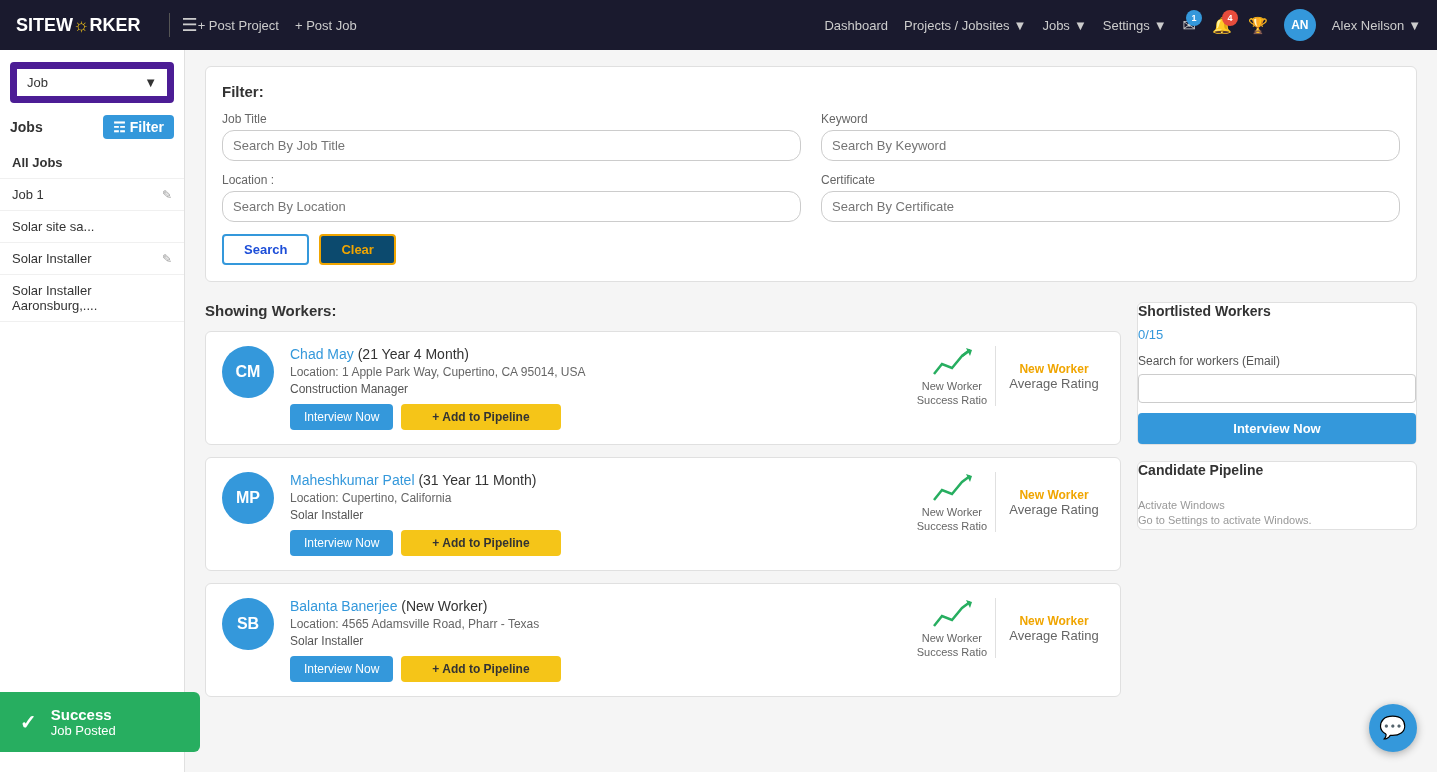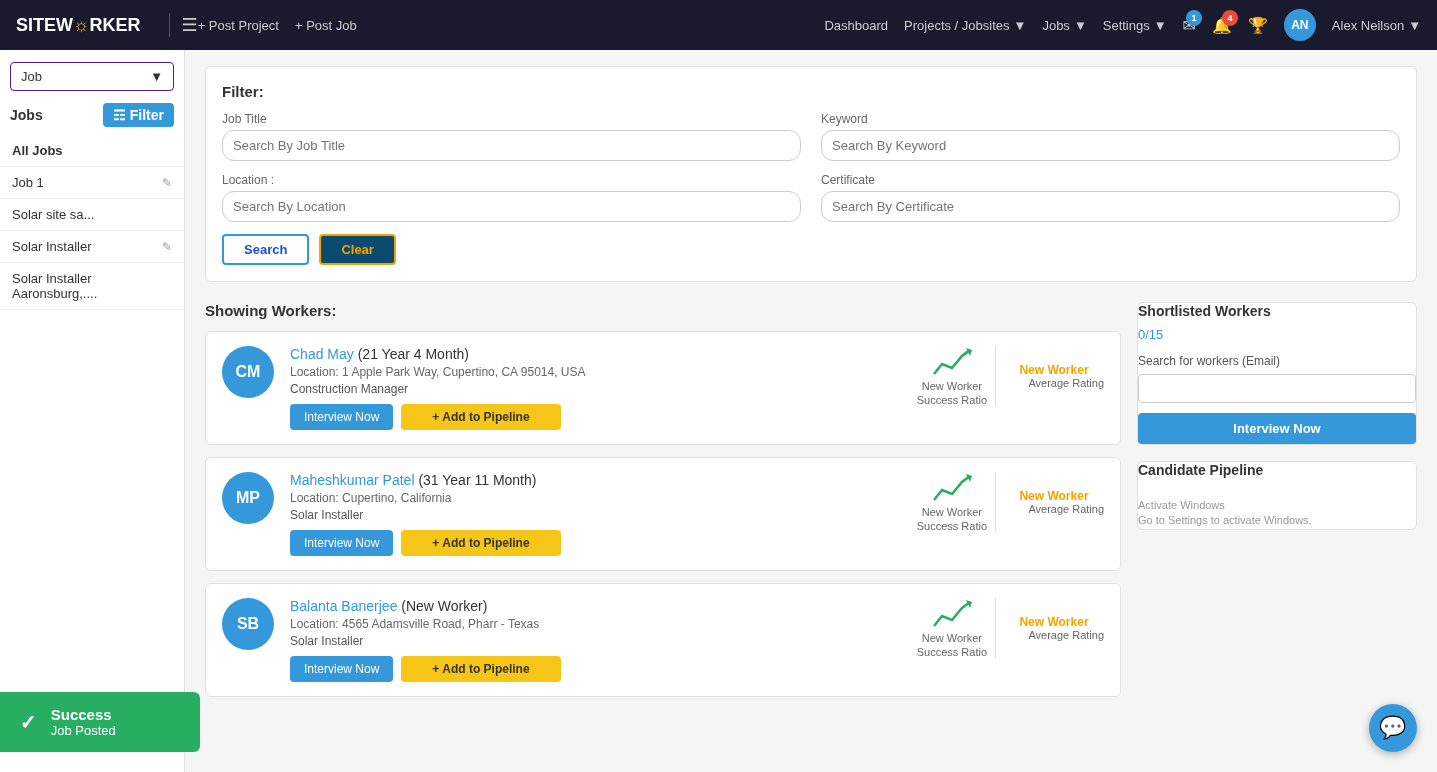--- a/index.html
+++ b/index.html
@@ -70,21 +70,21 @@
     
     .sidebar {
       width: 185px;
       background: #fff;
       border-right: 1px solid #e0e0e0;
       padding: 12px 0;
       flex-shrink: 0;
     }
     .sidebar-dropdown {
       margin: 0 10px 12px;
-      border: 1px solid #4c1d95;
+      border: 7px solid #4c1d95;
       border-radius: 4px;
       padding: 6px 10px;
       display: flex;
       align-items: center;
       justify-content: space-between;
       cursor: pointer;
       background: #fff;
       font-size: 13px;
     }
     .sidebar-header {
@@ -234,21 +234,21 @@
     }
     .stat-chart-icon {
       width: 40px; height: 32px;
       position: relative;
     }
     .stat-chart-icon svg { width: 40px; height: 32px; }
     .stat-label { font-size: 11px; color: #666; margin-top: 2px; }
     .worker-stats-divider { width: 1px; background: #e0e0e0; align-self: stretch; margin: 0 8px; }
     .stat-rating { text-align: center; min-width: 100px; }
     .stat-rating .value { font-size: 12px; color: #f0a500; font-weight: bold; }
-    .stat-rating .label { font-size: 11px; color: #666; text-align: right; }
+    .stat-rating .label { font-size: 13px; color: #666; }
     .worker-stats-row {
       display: flex;
       align-items: center;
       margin-left: auto;
       gap: 0;
     }
 
     
     .right-panel {
       width: 280px;

